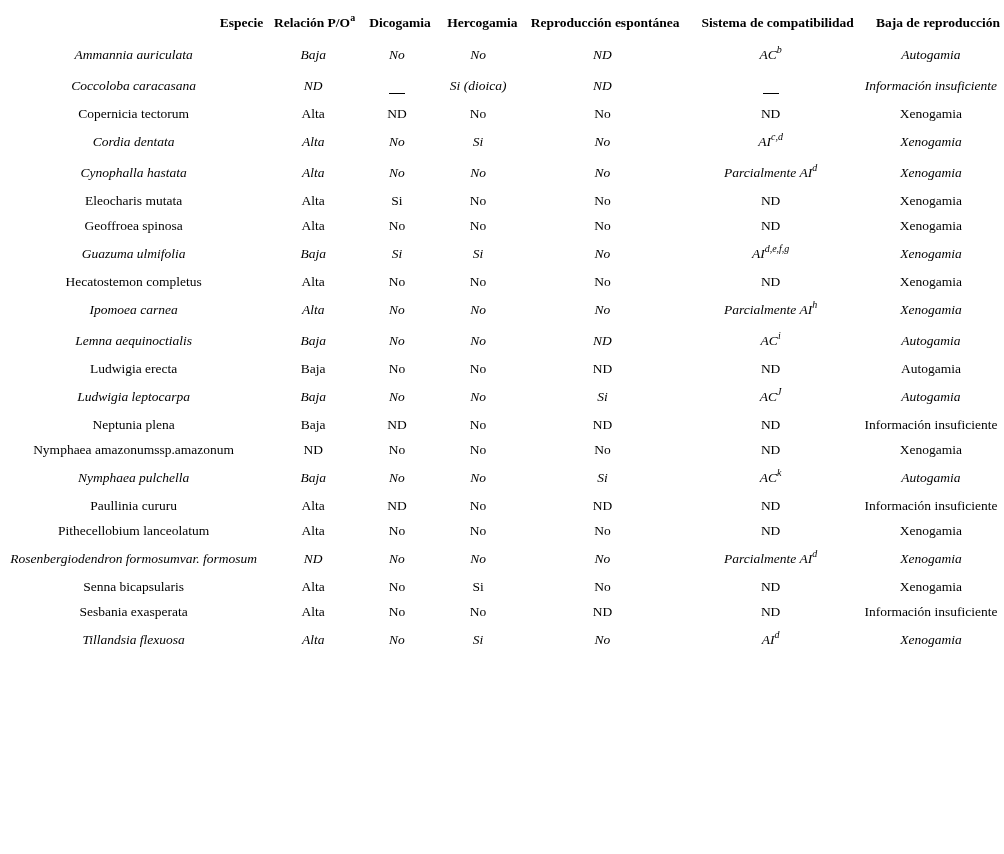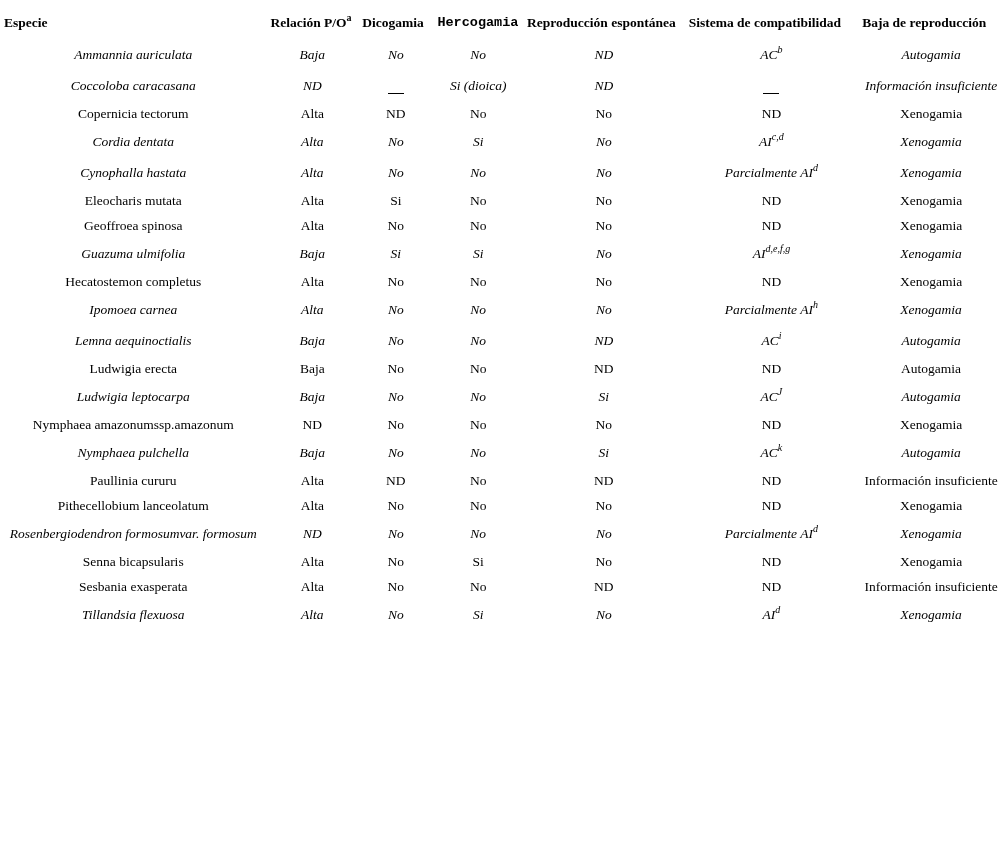--- a/index.html
+++ b/index.html
@@ -1,27 +1,27 @@
 <!DOCTYPE html>
 <html><head>
 <meta charset="utf-8">
 <style>
   html, body { margin:0; padding:0; background:#ffffff; }
   body { width:1004px; height:854px; overflow:hidden; font-family:"Liberation Serif", "DejaVu Serif", serif; color:#000; }
   table { border-collapse:collapse; position:absolute; left:0; top:6px; }
-  th { font-weight:bold; font-size:13.5px; padding:0 4px; height:33px; white-space:nowrap; text-align:left; vertical-align:middle; }
+  th { font-weight:bold; font-size:13.5px; padding:0 4px; height:33px; white-space:nowrap; text-align:right; vertical-align:middle; }
   td { font-size:13.5px; padding:0 4px; white-space:nowrap; text-align:center; vertical-align:middle; }
   tr.r { height:25px; }
   tr.tall { height:31px;font-style:italic; }
   sup { font-size:10px; vertical-align:6px; line-height:0; }
   .dash { display:inline-block; width:16px; border-bottom:1px solid #000; height:10px; vertical-align:-4px; }
   .c0 { width:264px; }
   .c1 { width:85px; }
   .c2 { width:70px; }
-  .c3 { width:82px;font-family:Liberation Mono, monospace; }
+  .c3 { width:82px; }
   .c4 { width:156px; }
   .c5 { width:172px; }
   .c6 { width:140px; }
 </style>
 </head>
 <body>
 
 <table>
   <thead>
     <tr>
@@ -146,20 +146,29 @@
       <tr class="tall">
         <td><span>Ludwigia leptocarpa</span></td>
         <td><span>Baja</span></td>
         <td><span>No</span></td>
         <td><span>No</span></td>
         <td><span>Si</span></td>
         <td><span>AC</span><sup>J</sup></td>
         <td><span>Autogamia</span></td>
       </tr>
       <tr class="r">
+        <td><span>Neptunia plena</span></td>
+        <td><span>Baja</span></td>
+        <td><span>ND</span></td>
+        <td><span>No</span></td>
+        <td><span>ND</span></td>
+        <td><span>ND</span></td>
+        <td><span>Información insuficiente</span></td>
+      </tr>
+      <tr class="r">
         <td><span>Nymphaea amazonumssp.amazonum</span></td>
         <td><span>ND</span></td>
         <td><span>No</span></td>
         <td><span>No</span></td>
         <td><span>No</span></td>
         <td><span>ND</span></td>
         <td><span>Xenogamia</span></td>
       </tr>
       <tr class="tall">
         <td><span>Nymphaea pulchella</span></td>

